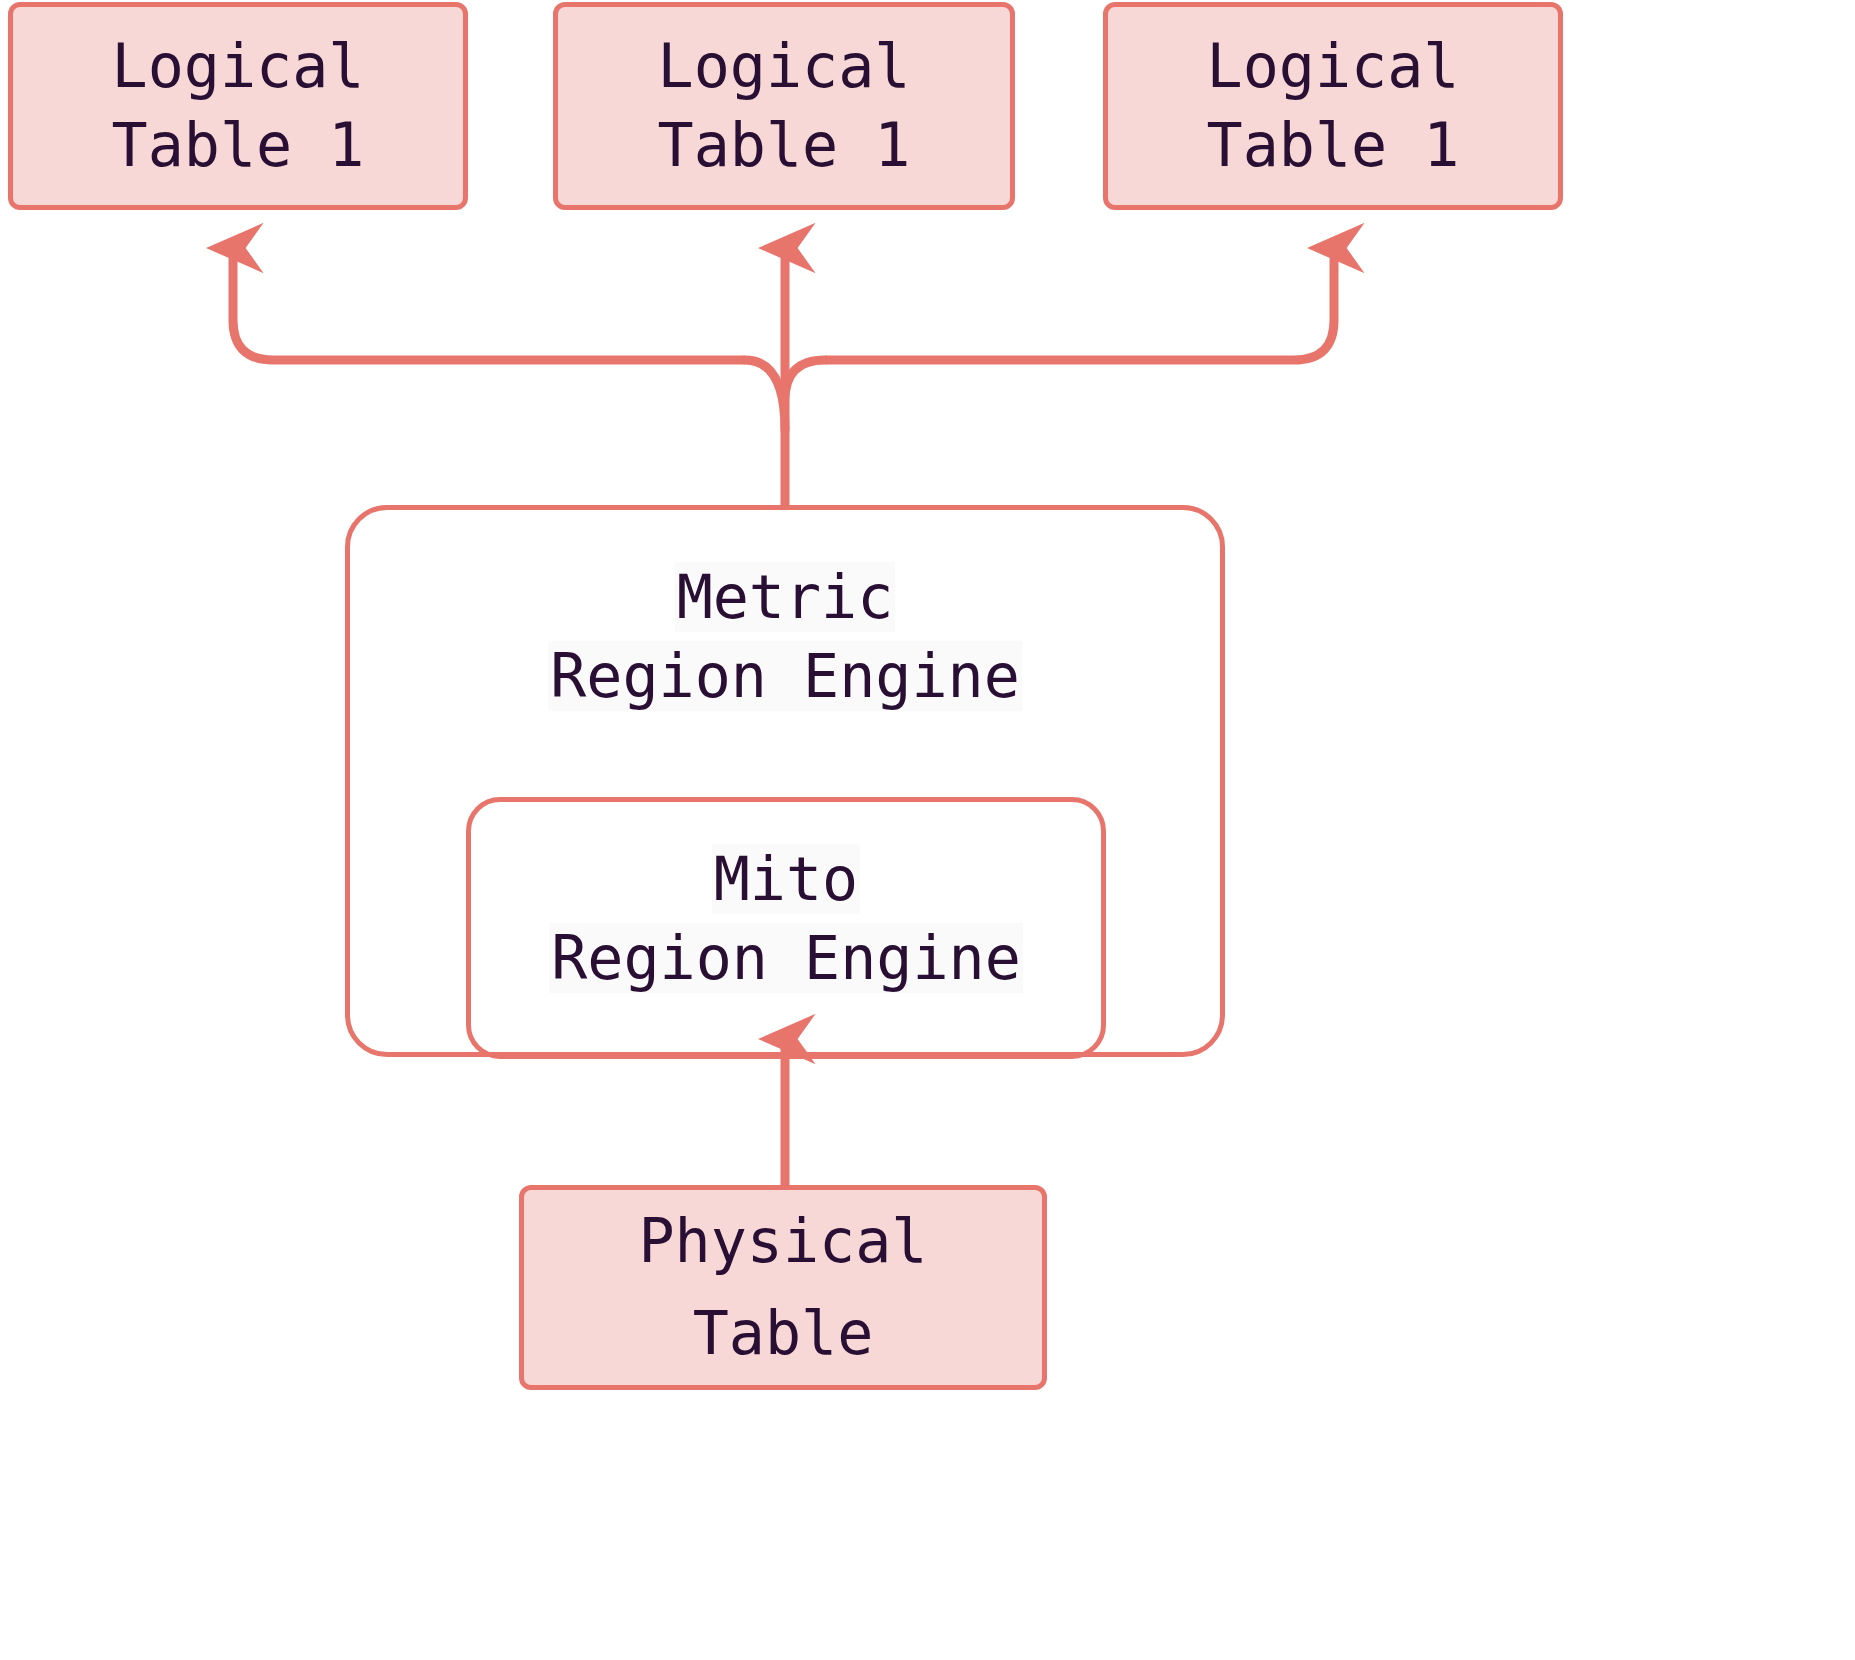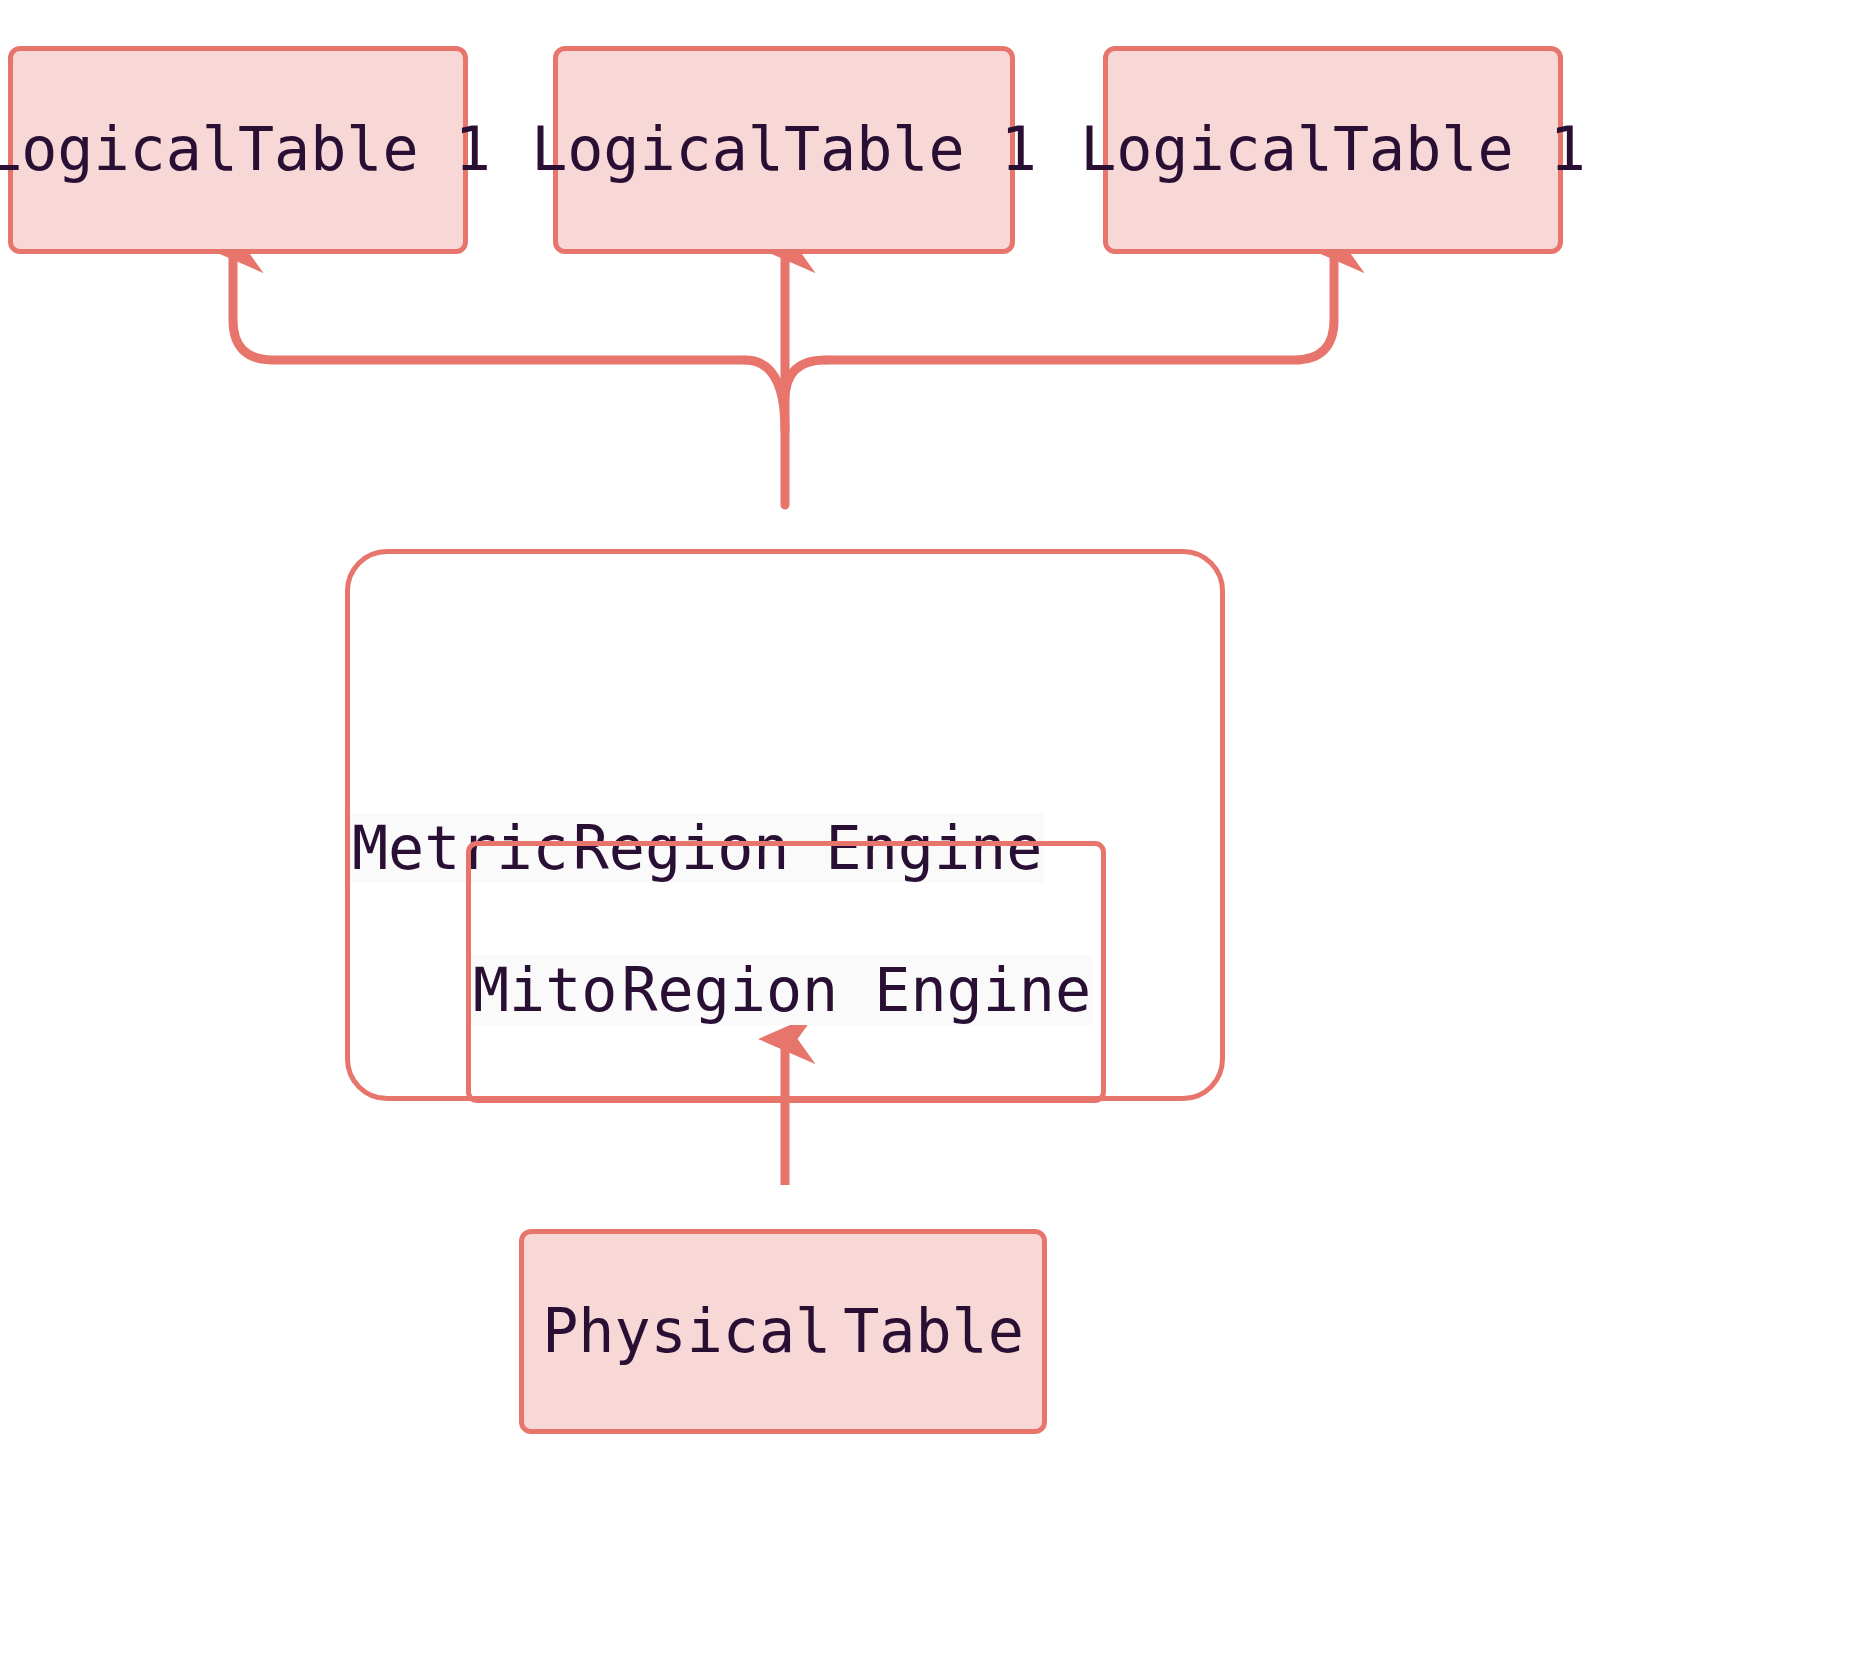--- a/index.html
+++ b/index.html
@@ -23,28 +23,28 @@
     top: 0;
     width: 1855px;
     height: 1660px;
     pointer-events: none;
   }
 
   .node {
     position: absolute;
     box-sizing: border-box;
     display: flex;
+    flex-direction: column;
     align-items: center;
     justify-content: center;
     text-align: center;
     color: #280f33;
     font-family: "DejaVu Sans Mono", monospace;
     line-height: 1.32;
     white-space: pre;
-    margin-top: 44px;
   }
 
   
   .node-filled {
     background: #f7d8d6;
     border: 5px solid #e8756c;
     border-radius: 12px;
     font-size: 60px;
   }
 
@@ -74,21 +74,20 @@
 
   #metric-region-engine {
     left: 345px; top: 505px; width: 880px; height: 552px;
     justify-content: flex-start;
     padding-top: 48px;
   }
   #mito-region-engine {
     left: 466px; top: 797px; width: 640px; height: 262px;
     justify-content: flex-start;
     padding-top: 38px;
-    border-radius: 11px;
   }
   #physical-table {
     left: 519px; top: 1185px; width: 528px; height: 205px; gap: 12px;
   }
 </style>
 </head>
 <body>
 
 <div id="canvas">
 

